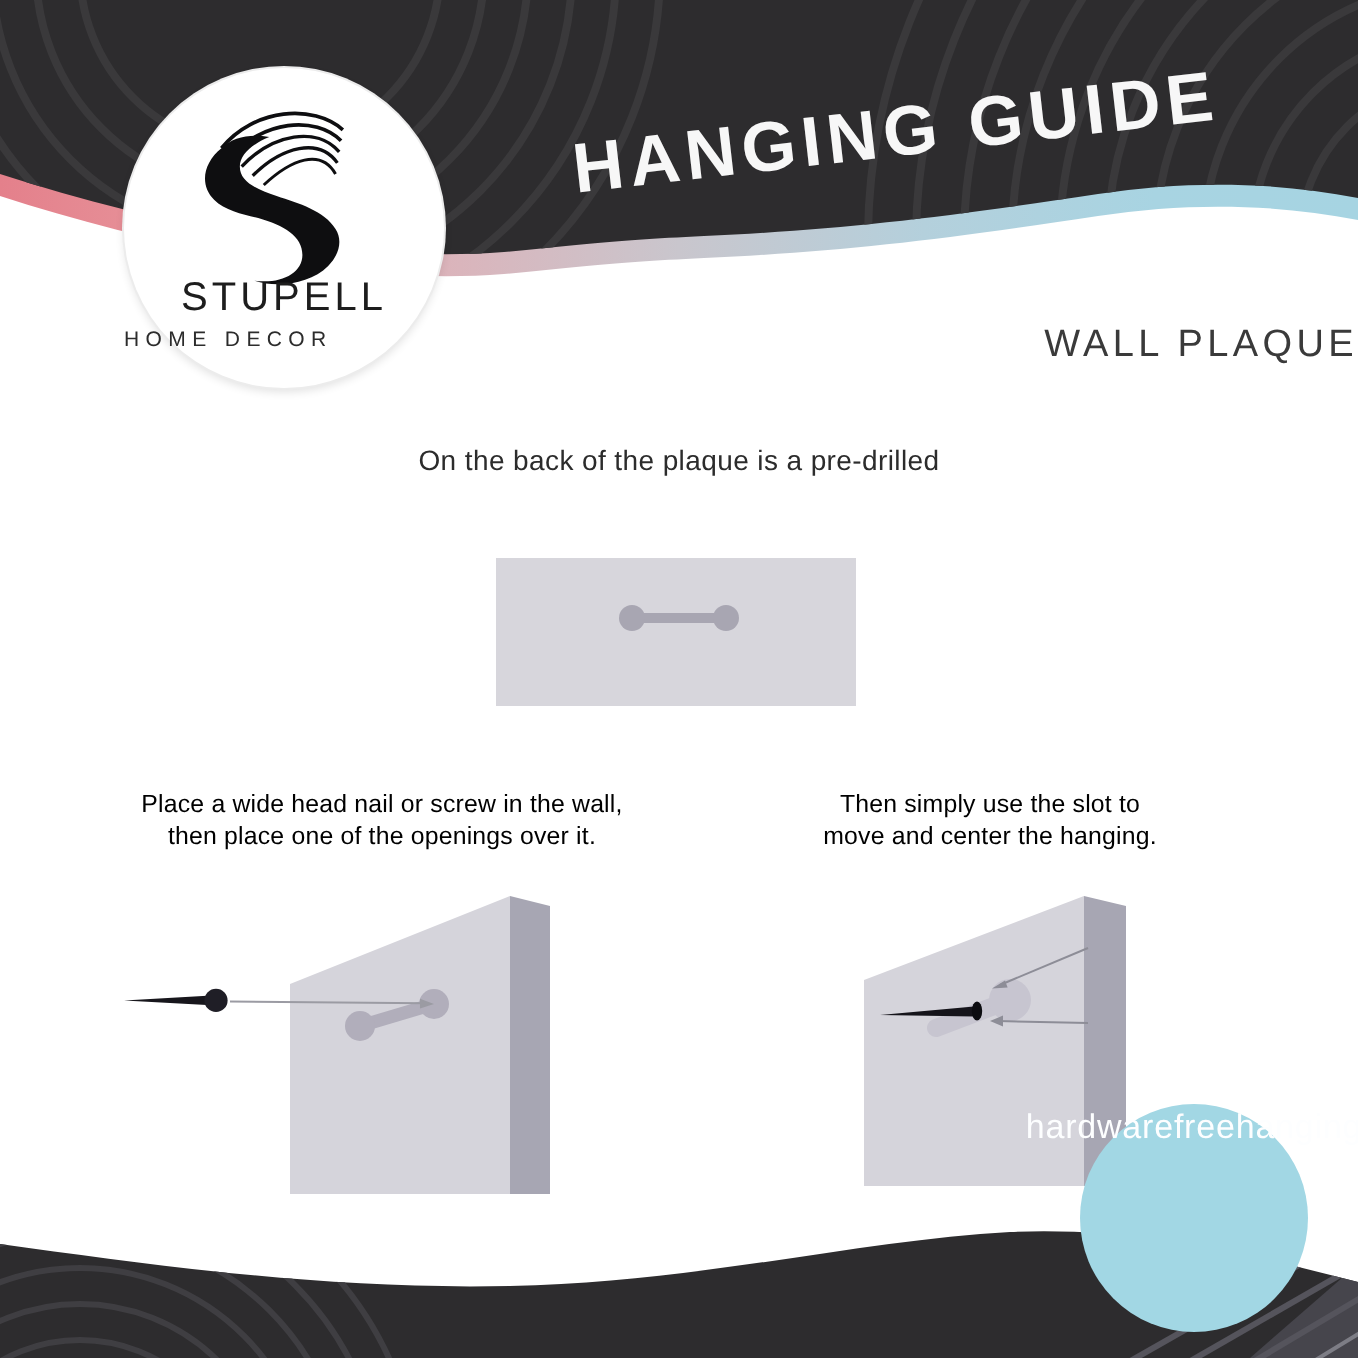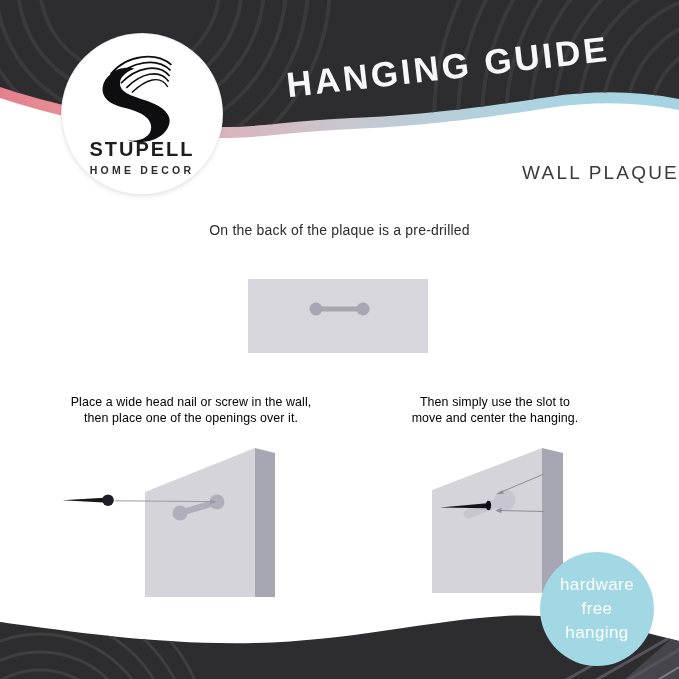--- a/index.html
+++ b/index.html
@@ -10,29 +10,29 @@
   .abs{position:absolute;}
   
   .banner-svg{left:0;top:0;}
   .main-title{
     left:238px;top:36px;width:420px;height:62px;line-height:62px;
     text-align:center;color:#f7f7f7;font-size:35px;font-weight:bold;
     letter-spacing:3px;transform:rotate(-6.5deg);white-space:nowrap;
   }
   .logo-circle{
     left:62px;top:34px;width:160px;height:160px;border-radius:50%;
-    background:#ffffff;box-shadow:0 0 0 1px #ececec,0 2px 5px rgba(0,0,0,0.12);font-weight:bold;
+    background:#ffffff;box-shadow:0 0 0 1px #ececec,0 2px 5px rgba(0,0,0,0.12);
   }
   .logo-swirl{position:absolute;left:34px;top:18px;}
   .brand-name{
     position:absolute;left:0;top:104px;width:160px;text-align:center;
     font-size:20px;letter-spacing:2px;color:#1d1d1d;
   }
   .brand-tagline{
-    position:absolute;left:0;top:130px;width:160px;text-align:center;
+    position:absolute;left:0;top:130px;width:160px;text-align:left;
     font-size:10.5px;letter-spacing:3.2px;color:#2c2c2c;
   }
   
   .section-heading{
     left:0;top:162px;width:679px;text-align:right;
     font-size:19px;letter-spacing:2.2px;color:#3a3a3a;
   }
   .intro-text{
     left:0;top:221px;width:679px;text-align:center;
     font-size:14px;line-height:19px;color:#2c2c2c;letter-spacing:.2px;
@@ -46,21 +46,21 @@
   .fig{pointer-events:none;}
   .fig-back{left:248px;top:279px;}
   .fig-nail{left:55px;top:445px;}
   .fig-slot{left:425px;top:445px;}
   
   .bottom-svg{left:0;top:600px;}
   .badge{
     left:540px;top:552px;width:114px;height:114px;border-radius:50%;
     background:#a2d7e4;text-align:center;color:#fdfeff;
     font-size:17px;line-height:24px;letter-spacing:.4px;
-    display:flex;flex-direction:column;justify-content:center;
+    display:flex;flex-direction:row;justify-content:center;
   }
 </style>
 </head>
 <body>
 
 <div class="canvas">
 
   <svg class="abs banner-svg" width="679" height="150">
     <defs>
       <linearGradient id="ribbonGrad" x1="0" y1="0" x2="1" y2="0">

